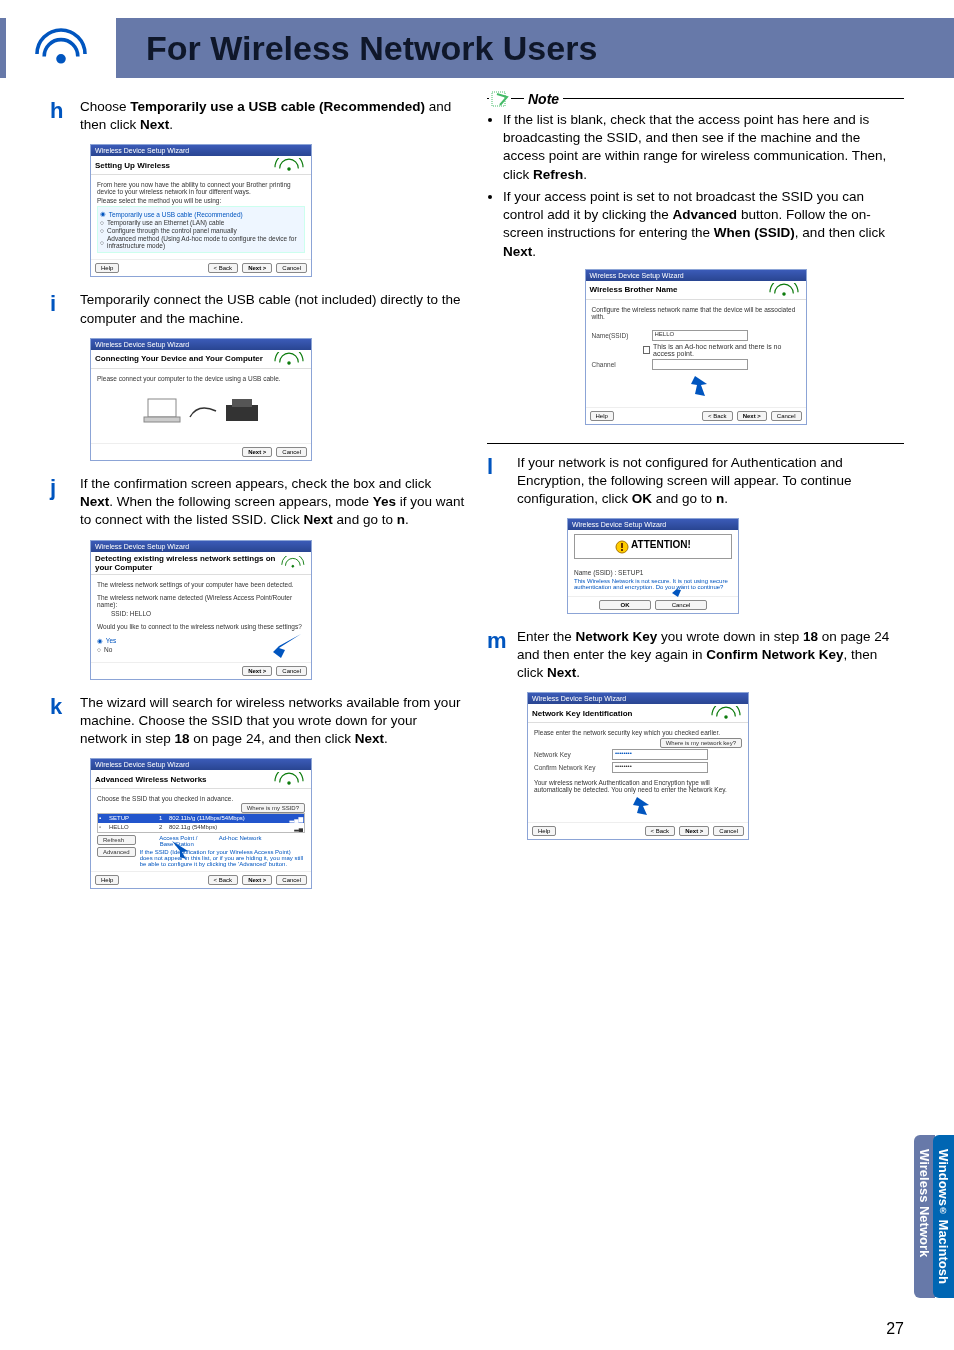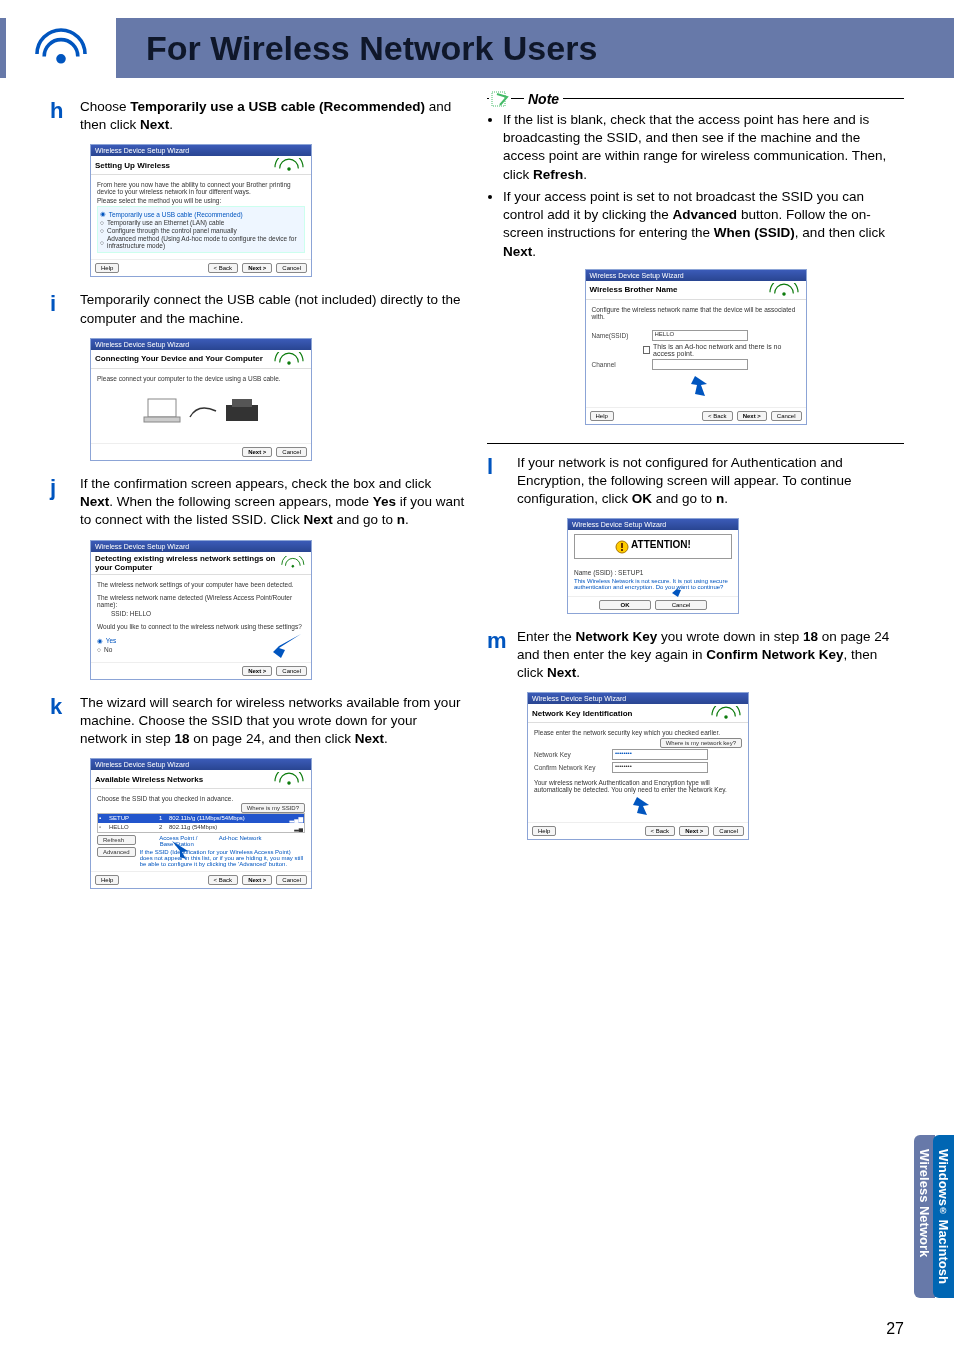--- a/index.html
+++ b/index.html
@@ -222,21 +222,21 @@
       <div class="step">
         <div class="step-letter">k</div>
         <div class="step-body">
           <span>The wizard will search for wireless networks available from your machine. Choose the SSID that you wrote down for your network in step </span><b>18</b><span> on page 24, and then click </span><b>Next</b><span>.</span>
         </div>
       </div>
 
       <div class="dlg">
         <div class="dlg-title">Wireless Device Setup Wizard</div>
         <div class="dlg-hd">
-          <b>Available Wireless Networks</b>
+          <b>Advanced Wireless Networks</b>
           <svg class="wifi-ico" viewBox="0 0 60 24">
               <g fill="none" stroke="#0a7a0a" stroke-width="2">
                 <path d="M6 16 A24 24 0 0 1 54 16"></path>
                 <path d="M14 18 A14 14 0 0 1 46 18"></path>
                 <circle cx="30" cy="19" r="2" fill="#0a7a0a"></circle>
               </g>
             </svg>
         </div>
         <div class="dlg-body">
           <div class="line">Choose the SSID that you checked in advance.</div>

